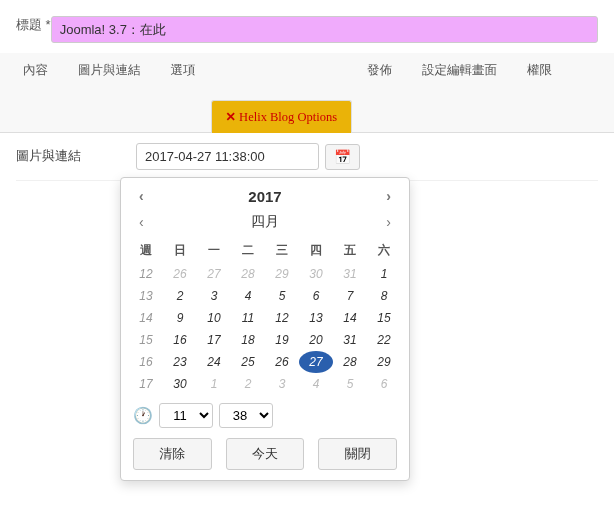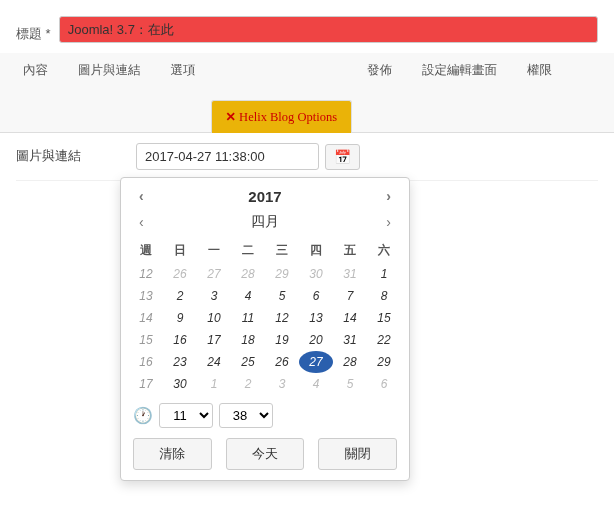--- a/index.html
+++ b/index.html
@@ -11,37 +11,37 @@
     }
     .page-wrapper {
       width: 614px;
       min-height: 510px;
       background: #fff;
       padding: 12px 0 0 0;
     }
     
     .title-row {
       display: flex;
-      align-items: flex-end;
+      align-items: flex-start;
       padding: 4px 16px 10px 16px;
-      gap: 8px;
+      gap: 0;
     }
     .title-label {
       font-size: 13px;
       color: #555;
       white-space: nowrap;
     }
     .title-input {
       flex: 1;
       border: 1px solid #ccc;
       border-radius: 3px;
       padding: 5px 8px;
       font-size: 13px;
       color: #333;
-      background: #ef4444;
+      background: #f0abfc;
     }
     
     .tabs {
       display: flex;
       border-bottom: 1px solid #ddd;
       background: #f8f8f8;
       padding: 0 8px;
       font-family: Liberation Serif, serif;
     }
     .tab {

